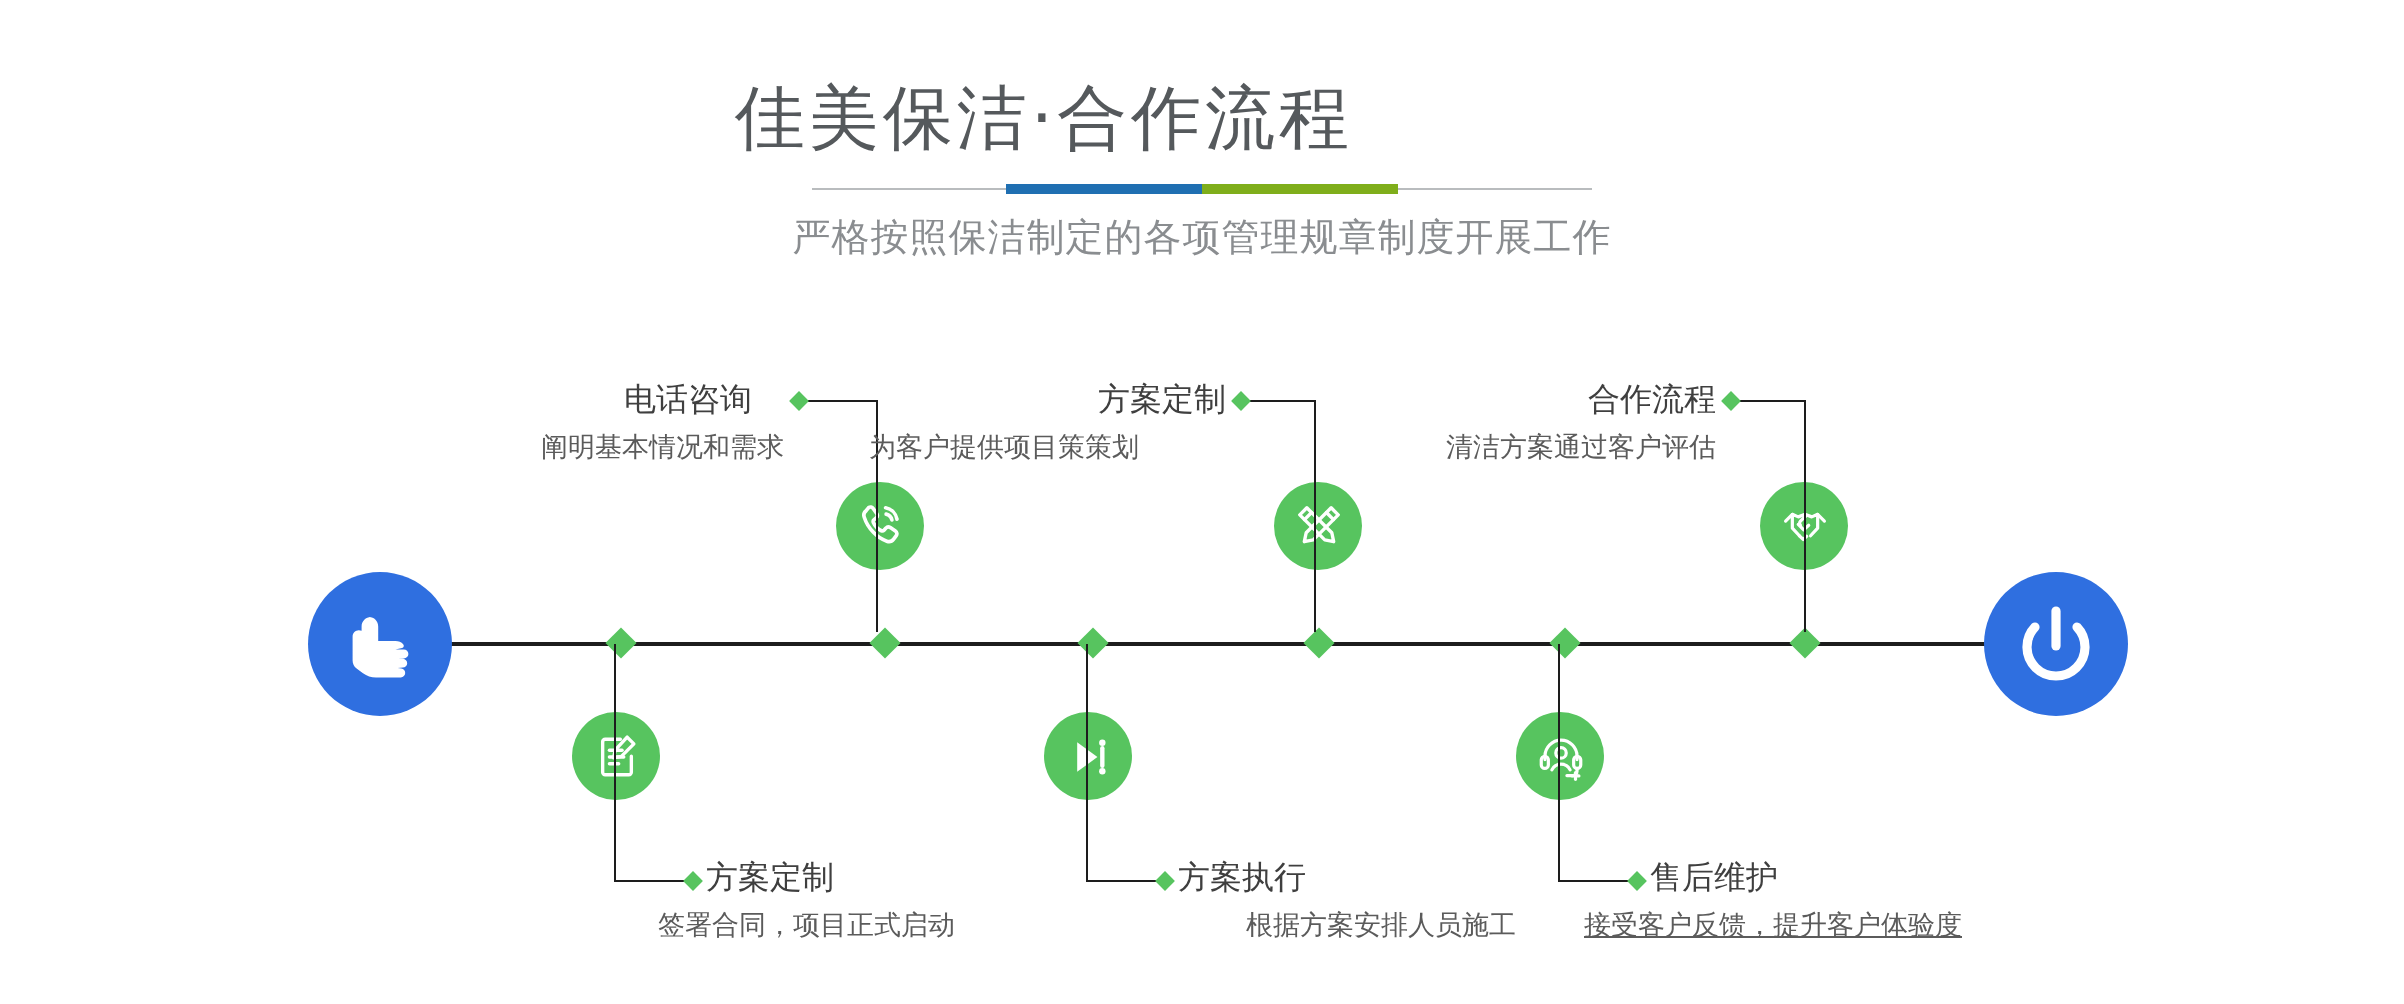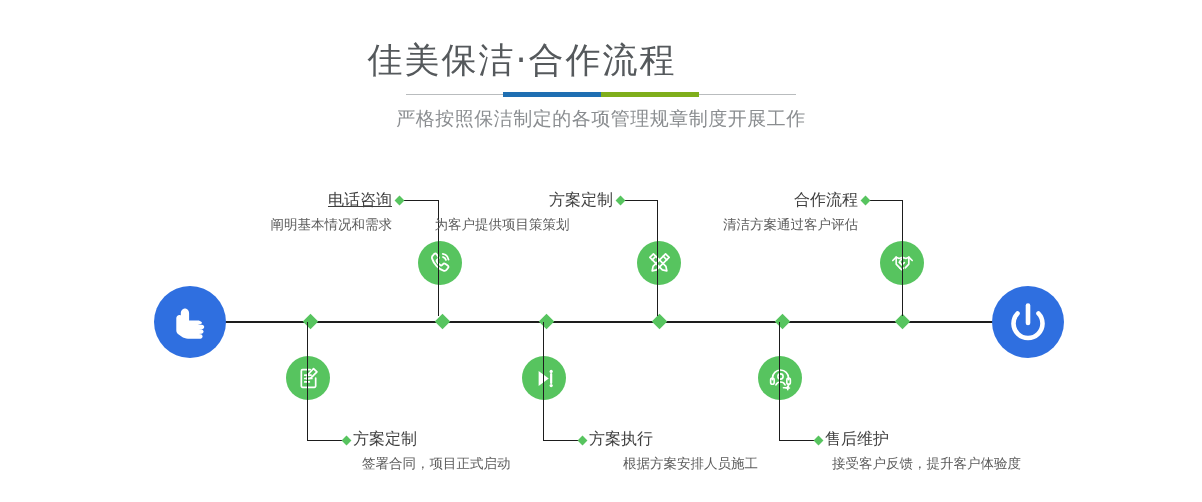--- a/index.html
+++ b/index.html
@@ -209,39 +209,39 @@
       <g fill="none" stroke="#ffffff" stroke-width="2.1" stroke-linecap="round" stroke-linejoin="round">
         <path d="M9.5 5.5c0.9-0.6 2-0.4 2.6 0.5l2 2.9c0.5 0.8 0.4 1.9-0.3 2.5l-1.3 1.1c-0.4 0.4-0.5 1-0.3 1.5 0.9 2 2.5 3.7 4.6 4.7 0.5 0.2 1.1 0.1 1.5-0.3l1.1-1.2c0.6-0.7 1.7-0.8 2.5-0.3l2.9 2c0.9 0.6 1.1 1.8 0.5 2.6l-1.5 2c-0.9 1.2-2.5 1.7-3.9 1.2C14.6 23 9 17.4 7 11 6.5 9.6 7 8 8.2 7.1z"></path>
         <path d="M19.5 9.2c1.6 0.4 2.9 1.7 3.3 3.3"></path>
         <path d="M19.2 5.6c3.3 0.6 5.9 3.2 6.5 6.5"></path>
       </g>
     </svg>
   </div>
   <div class="vline" style="left:438px; top:200px; height:116px;"></div>
   <div class="hline" style="left:400px; top:200px; width:38px;"></div>
   <div class="dot-small" style="left:396px; top:197px;"></div>
-  <div class="lbl-title right-al" style="left:196px; top:191px; width:196px;text-decoration:underline;">电话咨询</div>
+  <div class="lbl-title right-al" style="left:180px; top:191px; width:196px;">电话咨询</div>
   <div class="lbl-desc right-al" style="left:170px; top:216px; width:222px; text-align:right;">阐明基本情况和需求</div>
 
   <div class="node" style="left:286px; top:356px;">
     <svg width="27" height="27" viewBox="0 0 32 32">
       <g fill="none" stroke="#ffffff" stroke-width="2" stroke-linecap="round" stroke-linejoin="round">
         <path d="M24.5 15.5V25a1.5 1.5 0 0 1-1.5 1.5H9A1.5 1.5 0 0 1 7.5 25V7A1.5 1.5 0 0 1 9 5.5h9"></path>
         <line x1="11.5" y1="12" x2="19" y2="12"></line>
         <line x1="11.5" y1="16" x2="20" y2="16"></line>
         <line x1="11.5" y1="20" x2="17" y2="20"></line>
         <path d="M22 4.2l4 4-7.4 7.4-4.6 0.9 0.9-4.6z"></path>
       </g>
     </svg>
   </div>
   <div class="vline" style="left:307px; top:322px; height:118px;"></div>
   <div class="hline" style="left:307px; top:440px; width:38px;"></div>
   <div class="dot-small" style="left:343px; top:437px;"></div>
   <div class="lbl-title" style="left:353px; top:430px;">方案定制</div>
-  <div class="lbl-desc" style="left:329px; top:455px;margin-left:33px;">签署合同，项目正式启动</div>
+  <div class="lbl-desc" style="left:329px; top:455px;">签署合同，项目正式启动</div>
 
   <div class="node" style="left:637px; top:241px;">
     <svg width="27" height="27" viewBox="0 0 32 32">
       <g fill="none" stroke="#ffffff" stroke-width="2" stroke-linecap="round" stroke-linejoin="round">
         <path d="M23.2 4.6l4.2 4.2-14.8 14.8-5.3 1.1 1.1-5.3z"></path>
         <line x1="20.4" y1="7.4" x2="24.6" y2="11.6"></line>
         <path d="M8.8 4.6l-4.2 4.2 14.8 14.8 5.3 1.1-1.1-5.3z"></path>
         <line x1="11.6" y1="7.4" x2="7.4" y2="11.6"></line>
       </g>
     </svg>
@@ -297,15 +297,15 @@
         <path d="M10.6 23.6a6 6 0 0 1 10.8 0"></path>
         <line x1="24.6" y1="25.2" x2="24.6" y2="29.2"></line>
         <line x1="22.6" y1="27.2" x2="26.6" y2="27.2"></line>
       </g>
     </svg>
   </div>
   <div class="vline" style="left:779px; top:322px; height:118px;"></div>
   <div class="hline" style="left:779px; top:440px; width:38px;"></div>
   <div class="dot-small" style="left:815px; top:437px;"></div>
   <div class="lbl-title" style="left:825px; top:430px;">售后维护</div>
-  <div class="lbl-desc" style="left:832px; top:455px;">接受客户反馈，提升客户体验度</div>
+  <div class="lbl-desc" style="left:792px; top:455px;text-decoration:underline;">接受客户反馈，提升客户体验度</div>
 
 </div>
 
 </body></html>

